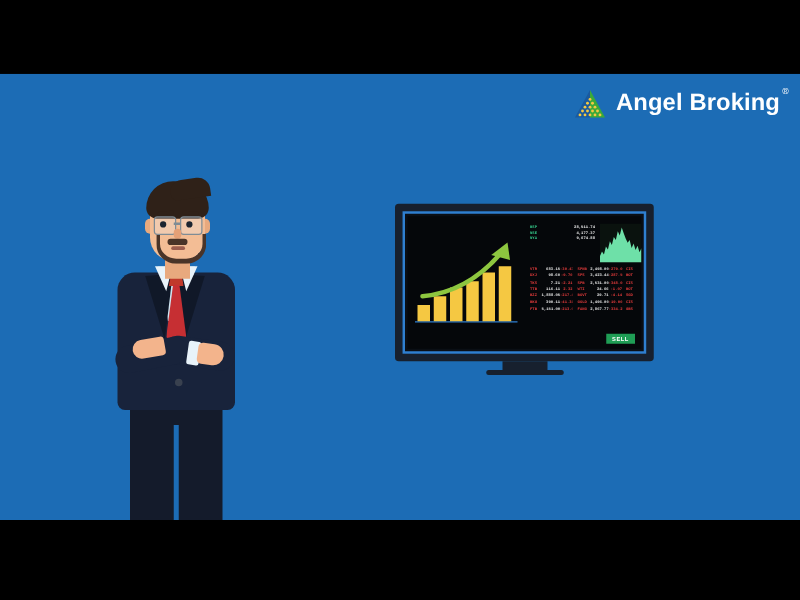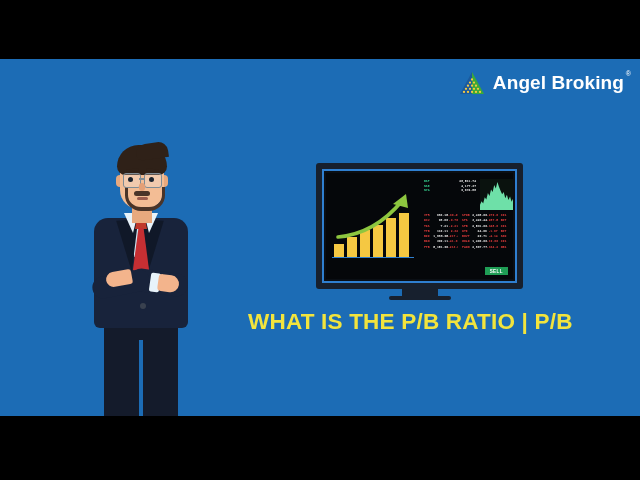--- a/index.html
+++ b/index.html
@@ -271,20 +271,19 @@
             <div id="sell">SELL</div>
           </div>
 
         </div>
       </div>
       <div id="mon-stand"></div>
       <div id="mon-base"></div>
     </div>
 
     <div id="title">
-      <div id="t1">WHAT IS THE P/B RATIO | P/B</div>
     </div>
 
   </div>
 
   <div class="letterbox" id="lb-top"></div>
   <div class="letterbox" id="lb-bottom"></div>
 </div>
 
 </body></html>

